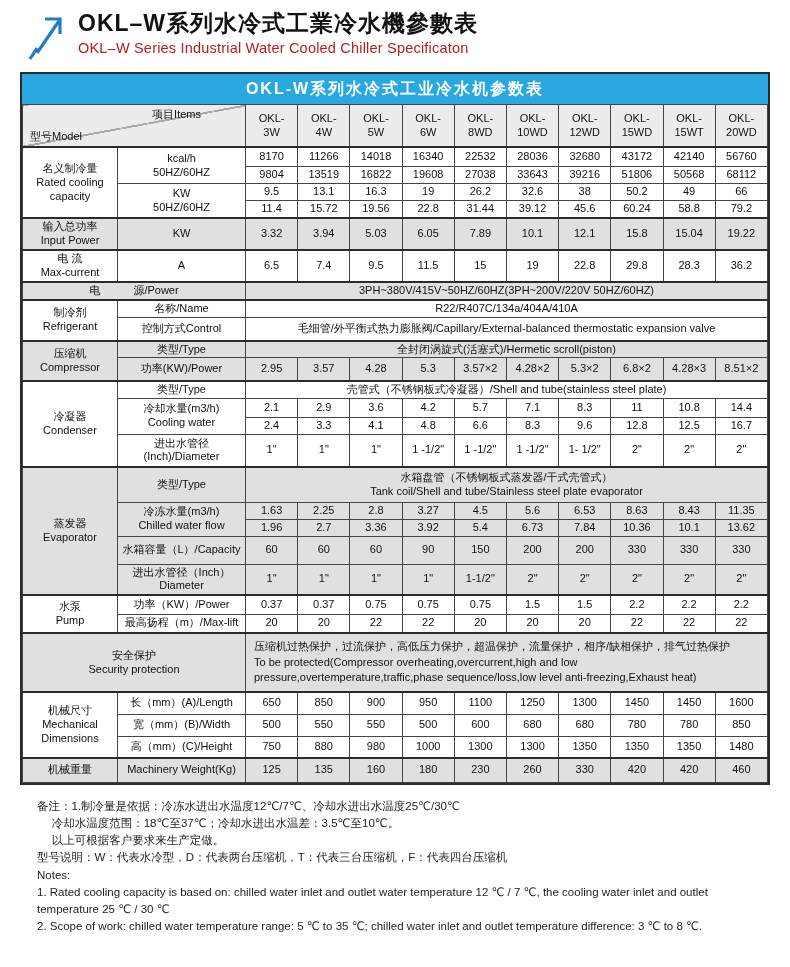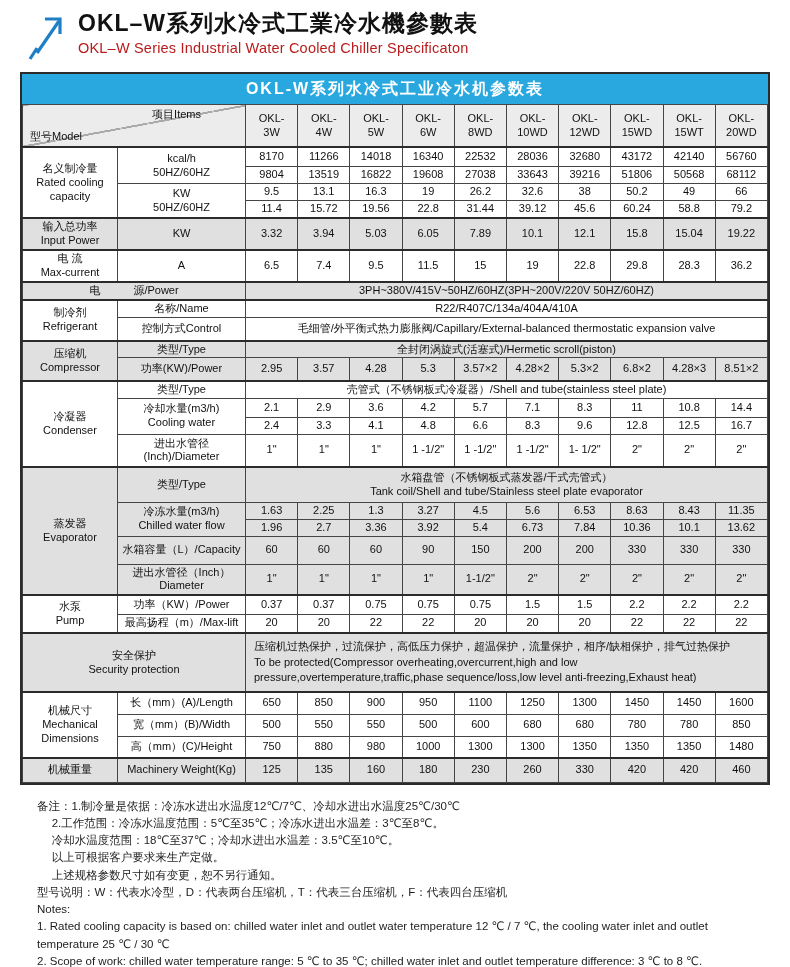--- a/index.html
+++ b/index.html
@@ -285,21 +285,21 @@
 Evaporator</td>
           <td class="itm">类型/Type</td>
           <td colspan="10">水箱盘管（不锈钢板式蒸发器/干式壳管式）
 Tank coil/Shell and tube/Stainless steel plate evaporator</td>
         </tr>
         <tr class="sh" style="height: 17px;">
           <td rowspan="2" class="itm">冷冻水量(m3/h)
 Chilled water flow</td>
           <td>1.63</td>
           <td>2.25</td>
-          <td>1.3</td>
+          <td>2.8</td>
           <td>3.27</td>
           <td>4.5</td>
           <td>5.6</td>
           <td>6.53</td>
           <td>8.63</td>
           <td>8.43</td>
           <td>11.35</td>
         </tr>
         <tr class="sh" style="height: 17px;">
           <td>1.96</td>
@@ -431,24 +431,22 @@
           <td>420</td>
           <td>460</td>
         </tr>
       </tbody>
   </table>
 </div>
 
 <div class="notes">
   <div>
       <div class="note-line">备注：1.制冷量是依据：冷冻水进出水温度12℃/7℃、冷却水进出水温度25℃/30℃</div>
-      <div class="note-line">　 2.工作范围：冷冻水温度范围：5℃至35℃；冷冻水进出水温差：3℃至8℃。</div>
       <div class="note-line">　 冷却水温度范围：18℃至37℃；冷却水进出水温差：3.5℃至10℃。</div>
       <div class="note-line">　 以上可根据客户要求来生产定做。</div>
-      <div class="note-line">　 上述规格参数尺寸如有变更，恕不另行通知。</div>
       <div class="note-line">型号说明：W：代表水冷型，D：代表两台压缩机，T：代表三台压缩机，F：代表四台压缩机</div>
     </div>
   <div>
       <div class="note-line">Notes:</div>
       <div class="note-line">1. Rated cooling capacity is based on: chilled water inlet and outlet water temperature 12 ℃ / 7 ℃, the cooling water inlet and outlet</div>
       <div class="note-line">temperature 25 ℃ / 30 ℃</div>
       <div class="note-line">2. Scope of work: chilled water temperature range: 5 ℃ to 35 ℃; chilled water inlet and outlet temperature difference: 3 ℃ to 8 ℃.</div>
     </div>
 </div>
 

